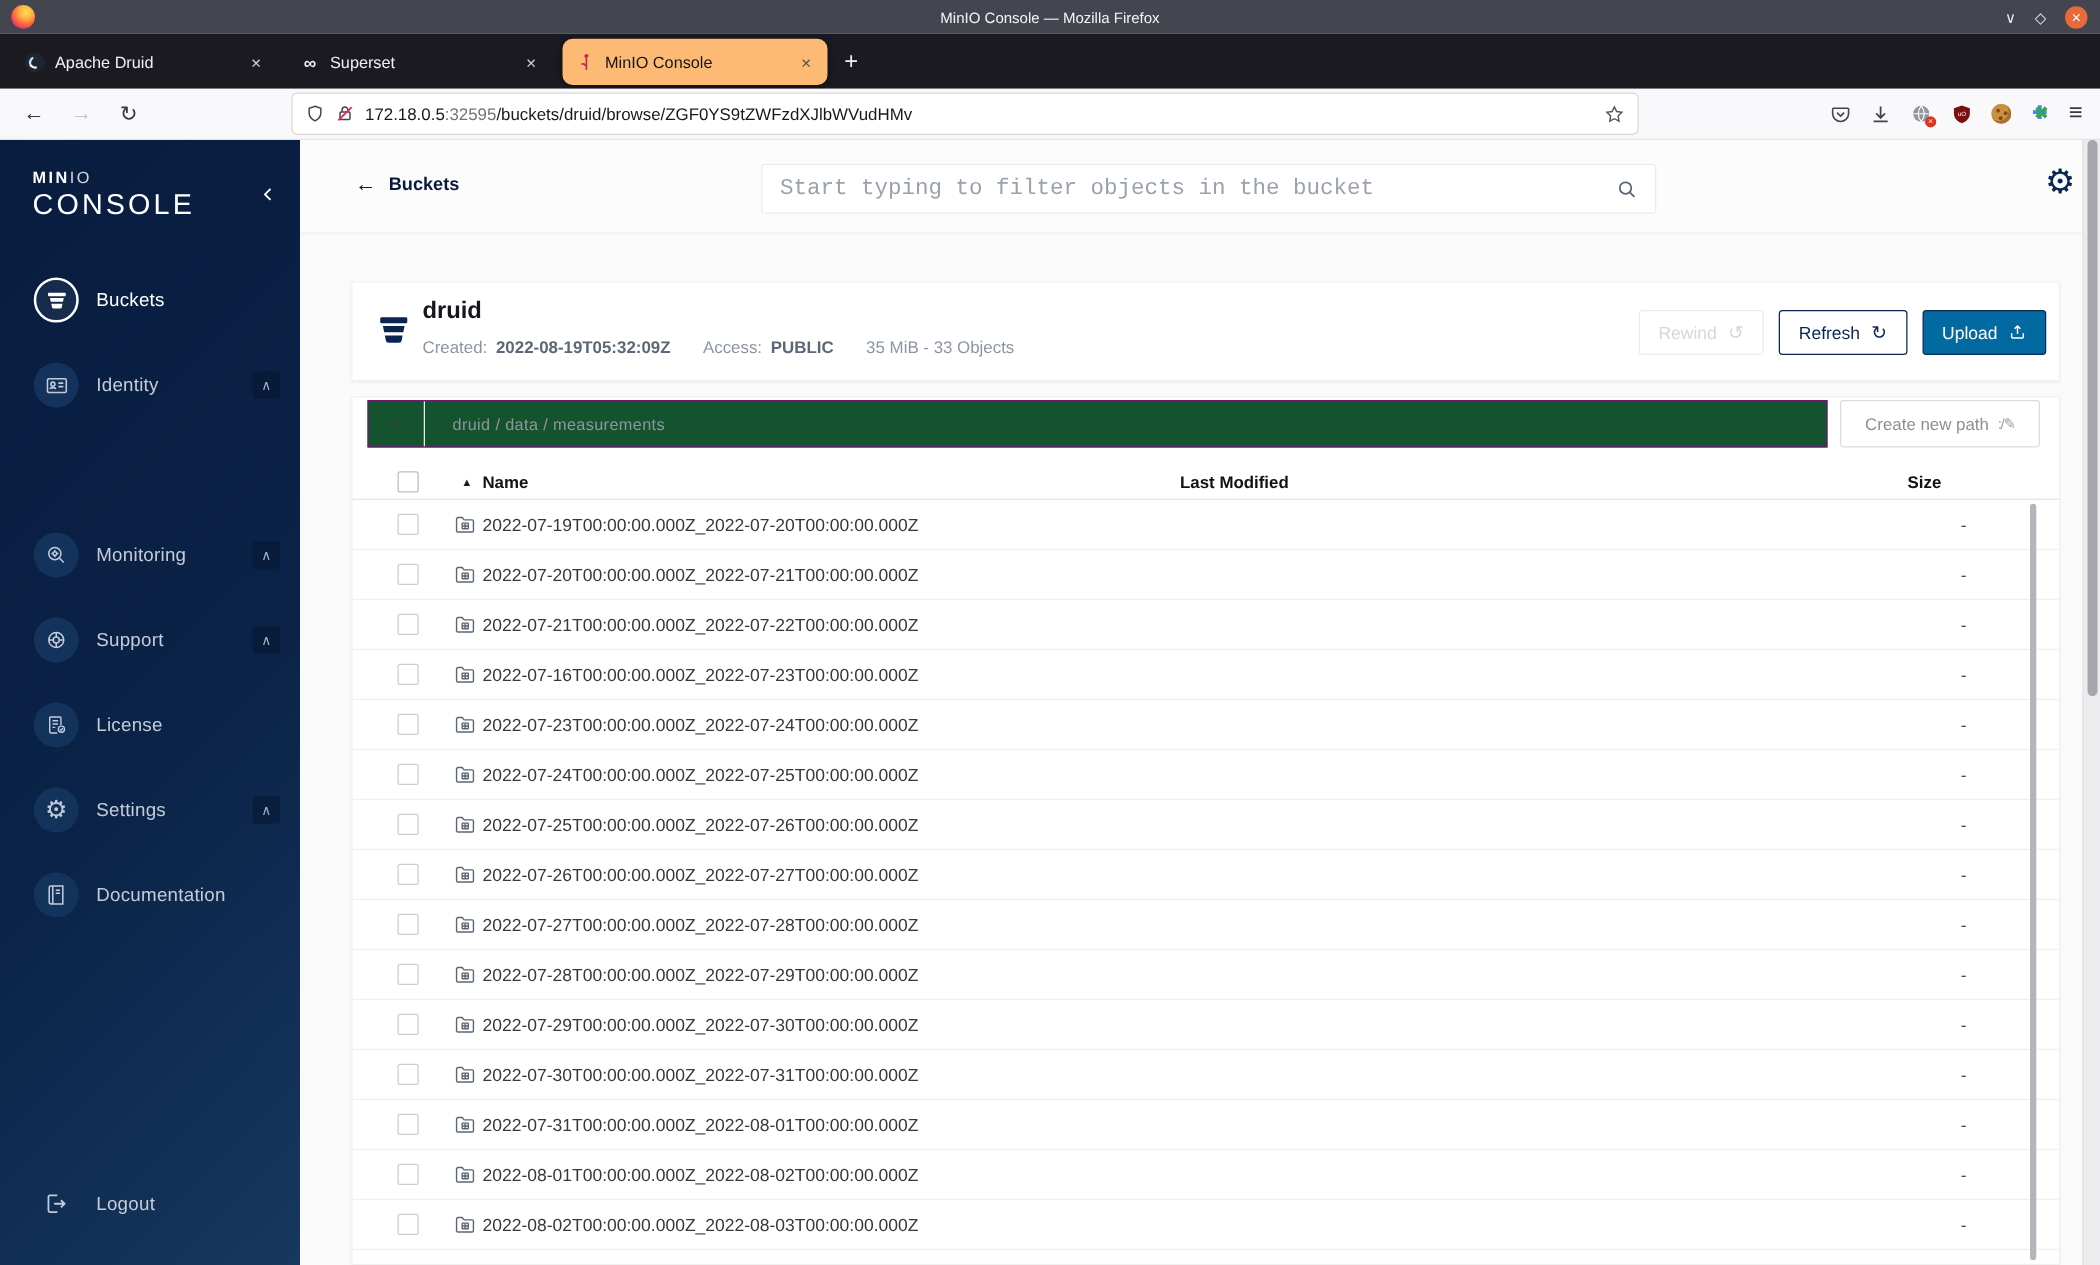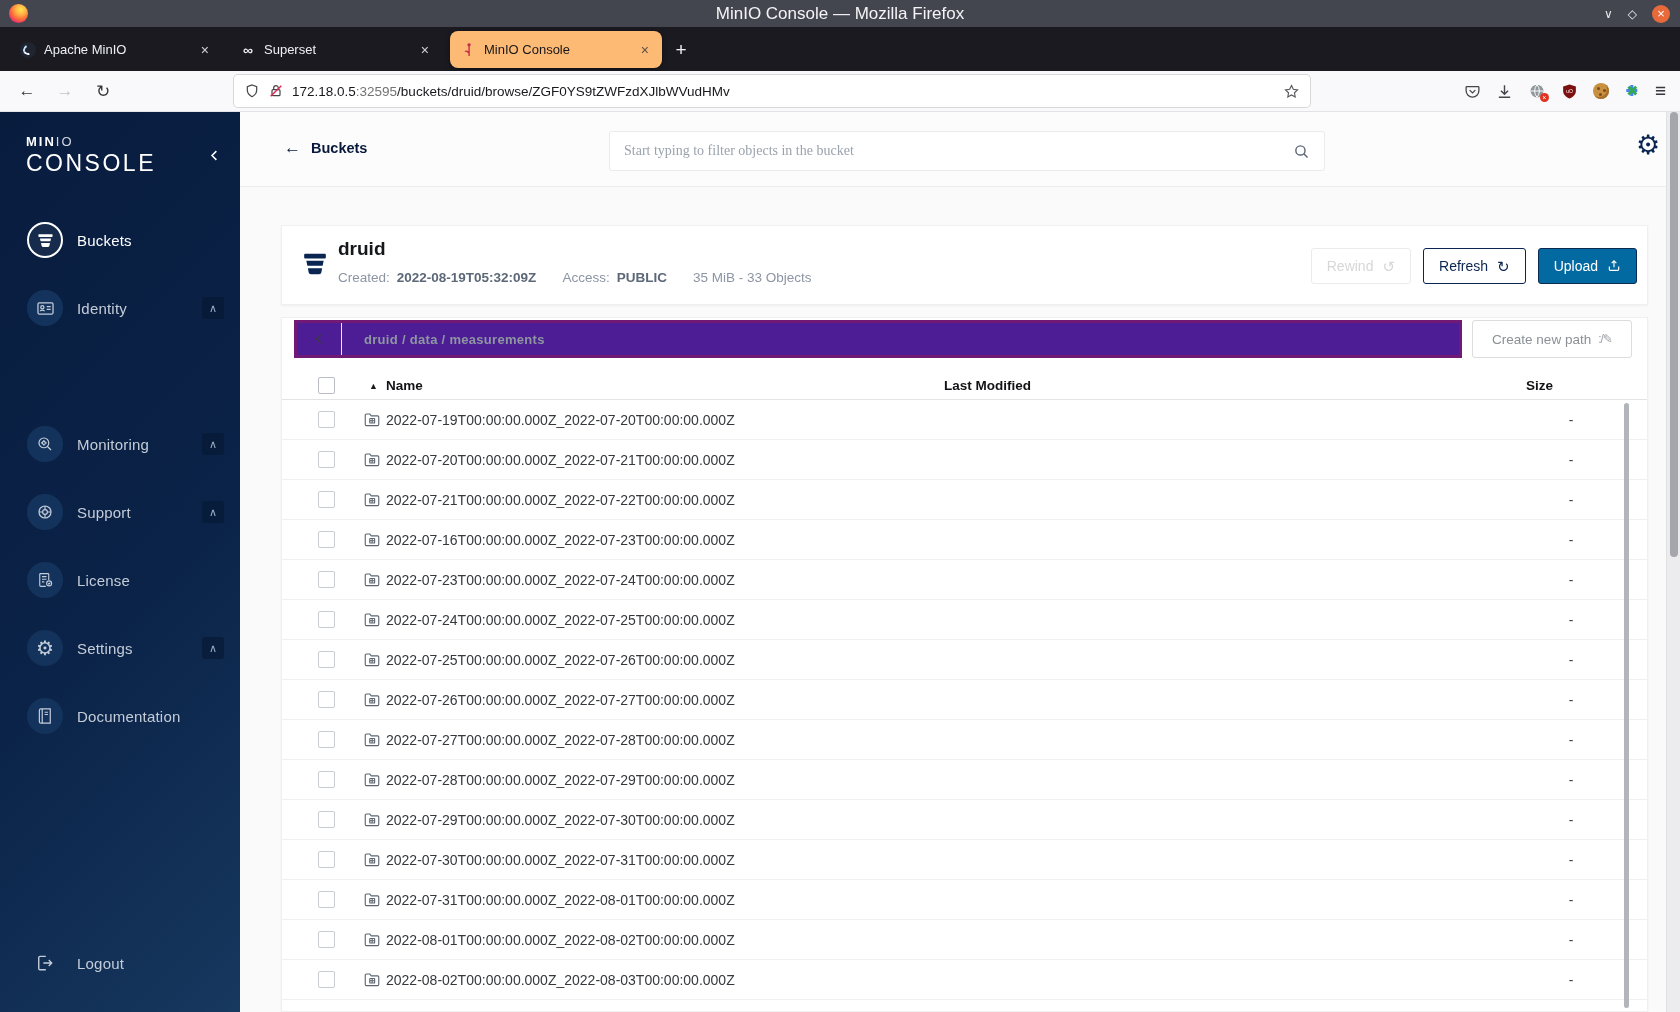--- a/index.html
+++ b/index.html
@@ -3,21 +3,21 @@
 <meta charset="utf-8">
 <style>
   * { margin:0; padding:0; box-sizing:border-box; }
   body { background:#303030; font-family:"Liberation Sans", sans-serif; }
   .screen { position:relative; width:1680px; height:1012px; overflow:hidden; background:#fafafa; }
 
   
   .titlebar { position:absolute; top:0; left:0; right:0; height:27px; background:#44464f; display:flex; align-items:center; justify-content:center; }
   .ff-logo { position:absolute; left:9px; top:4px; width:19px; height:19px; border-radius:50%;
     background:radial-gradient(circle at 62% 30%, #ffe14d 2%, #ffb347 28%, #ff7139 52%, #e3306e 78%, #8b1a8c 100%); }
-  .win-title { font-size:17px; color:#f4f4f6; }
+  .win-title { font-size:12px; color:#f4f4f6; }
   .win-controls { position:absolute; right:10px; top:0; height:27px; display:flex; align-items:center; gap:15px; color:#e9e9ec; font-size:12px; }
   .close-btn { width:18px; height:18px; border-radius:50%; background:#e86a3a; color:#fff; display:flex; align-items:center; justify-content:center; font-size:13px; line-height:1; }
 
   
   .tabbar { position:absolute; top:27px; left:0; right:0; height:44px; background:#1b1a21; display:flex; align-items:flex-end; padding-left:6px; }
   .tab { width:212px; height:37px; margin:0 4px 3px 4px; border-radius:8px; display:flex; align-items:center; padding:0 10px; color:#eef0f4; font-size:13px; cursor:pointer; }
   .tab.active { background:#fdba74; color:#16151a; box-shadow:0 1px 5px rgba(0,0,0,.5); }
   .tab-label { flex:1; margin-left:8px; white-space:nowrap; overflow:hidden; text-overflow:ellipsis; }
   .tab-close { font-size:14px; opacity:.85; padding:0 3px; }
   .favicon { width:16px; height:16px; flex:0 0 16px; display:flex; align-items:center; justify-content:center; }
@@ -59,41 +59,41 @@
   .sitem.active .slabel { color:#fff; }
   .schev { position:absolute; right:16px; width:22px; height:22px; background:rgba(6,22,48,.55); border-radius:3px; color:#9fb0c6; display:flex; align-items:center; justify-content:center; font-size:11px; }
   .gear-glyph { font-size:20px; line-height:1; }
 
   
   .content { position:absolute; left:240px; top:112px; width:1426px; height:900px; background:#fafafa; }
   .content-header { position:absolute; left:0; top:0; width:1426px; height:75px; background:#fcfcfd; border-bottom:1px solid #ededef; }
   .back-buckets { position:absolute; left:44px; top:26px; display:flex; gap:10px; align-items:center; color:#08193c; font-weight:700; font-size:14.5px; cursor:pointer; }
   .back-arrow { font-size:17px; font-weight:400; }
   .searchbox { position:absolute; left:369px; top:19px; width:716px; height:40px; background:#fff; border:1px solid #eaebee; border-radius:3px; display:flex; align-items:center; padding:0 14px; }
-  .searchbox input { flex:1; border:none; outline:none; font-size:14px; color:#444; font-family:Liberation Serif, serif; background:transparent; }
+  .searchbox input { flex:1; border:none; outline:none; font-size:18px; color:#444; font-family:Liberation Mono, monospace; background:transparent; }
   .searchbox input::placeholder { color:#9aa2ad; }
   .gear-btn { position:absolute; left:1396px; top:20px; font-size:27px; color:#0a2551; cursor:pointer; line-height:1; }
 
   .card { background:#fff; border:1px solid #f0f0f1; box-shadow:0 1px 2px rgba(0,0,0,.05); }
   .bucket-card { position:absolute; left:41px; top:113px; width:1367px; height:80px; }
   .bucket-icon { position:absolute; left:20px; top:25px; }
   .bucket-name { position:absolute; left:56px; top:12px; font-size:19px; font-weight:700; color:#15171c; }
   .bucket-meta { position:absolute; left:56px; top:44px; font-size:13.5px; color:#8c95a3; display:flex; align-items:center; }
   .bucket-meta b { color:#5c6878; font-weight:700; }
   .m-gap-s { margin-left:7px; } .m-gap-l { margin-left:26px; }
   .card-buttons { position:absolute; right:10px; top:22px; display:flex; gap:12px; }
   .btn { height:36px; padding:0 15px; border-radius:3px; font-size:14px; display:flex; align-items:center; gap:9px; cursor:pointer; background:#fff; }
   .btn .bicon { font-size:15px; line-height:1; }
   .btn.disabled { border:1px solid #ebebeb; color:#d7d7d7; cursor:default; }
   .btn.outline { border:1px solid #0a2551; color:#0a2551; }
   .btn.primary { background:#0369a1; color:#fff; border:1px solid #0c2a52; }
 
   .browse-card { position:absolute; left:41px; top:205px; width:1367px; height:695px; }
   .path-row { position:absolute; left:12px; top:2px; right:15px; height:38px; display:flex; gap:10px; }
-  .path-box { flex:1; border:3px solid #701a75; display:flex; align-items:center; background:#4c1d95;font-weight:bold; }
+  .path-box { flex:1; border:1px solid #701a75; display:flex; align-items:center; background:#14532d; }
   .path-back { width:45px; height:100%; border-right:1px solid #eaeaec; display:flex; align-items:center; justify-content:center; cursor:pointer; }
   .path-text { margin-left:22px; font-size:13px; color:#8e97a1; letter-spacing:.3px; cursor:pointer; }
   .create-path-btn { width:160px; border:1px solid #dcdcdf; border-radius:3px; color:#8b9097; font-size:13.5px; display:flex; align-items:center; justify-content:center; gap:7px; cursor:pointer; background:#fff; }
   .cp-icon { font-size:12px; color:#9aa0a7; letter-spacing:-1px; }
 
   .thead { position:absolute; top:58px; left:0; right:0; height:23px; }
   .thead-divider { position:absolute; top:81px; left:0; right:0; border-top:1px solid #e4e4e6; }
   .cb { position:absolute; width:17px; height:17px; border:1px solid #c9ccd1; border-radius:2px; background:#fff; cursor:pointer; }
   .thead .cb { left:36px; top:1px; border-color:#babdc3; }
   .th { position:absolute; font-size:13.5px; font-weight:700; color:#131316; }
@@ -128,21 +128,21 @@
       <span>◇</span>
       <span class="close-btn">×</span>
     </div>
   </div>
 
   <div class="tabbar">
     <div class="tab">
       <span class="favicon">
           <span class="druid-fav"></span>
         </span>
-      <span class="tab-label">Apache MinIO</span>
+      <span class="tab-label">Apache Druid</span>
       <span class="tab-close">×</span>
     </div>
     <div class="tab">
       <span class="favicon superset-fav">∞</span>
       <span class="tab-label">Superset</span>
       <span class="tab-close">×</span>
     </div>
     <div class="tab active">
       <span class="favicon">
         <svg width="11" height="15" viewBox="0 0 12 16">

